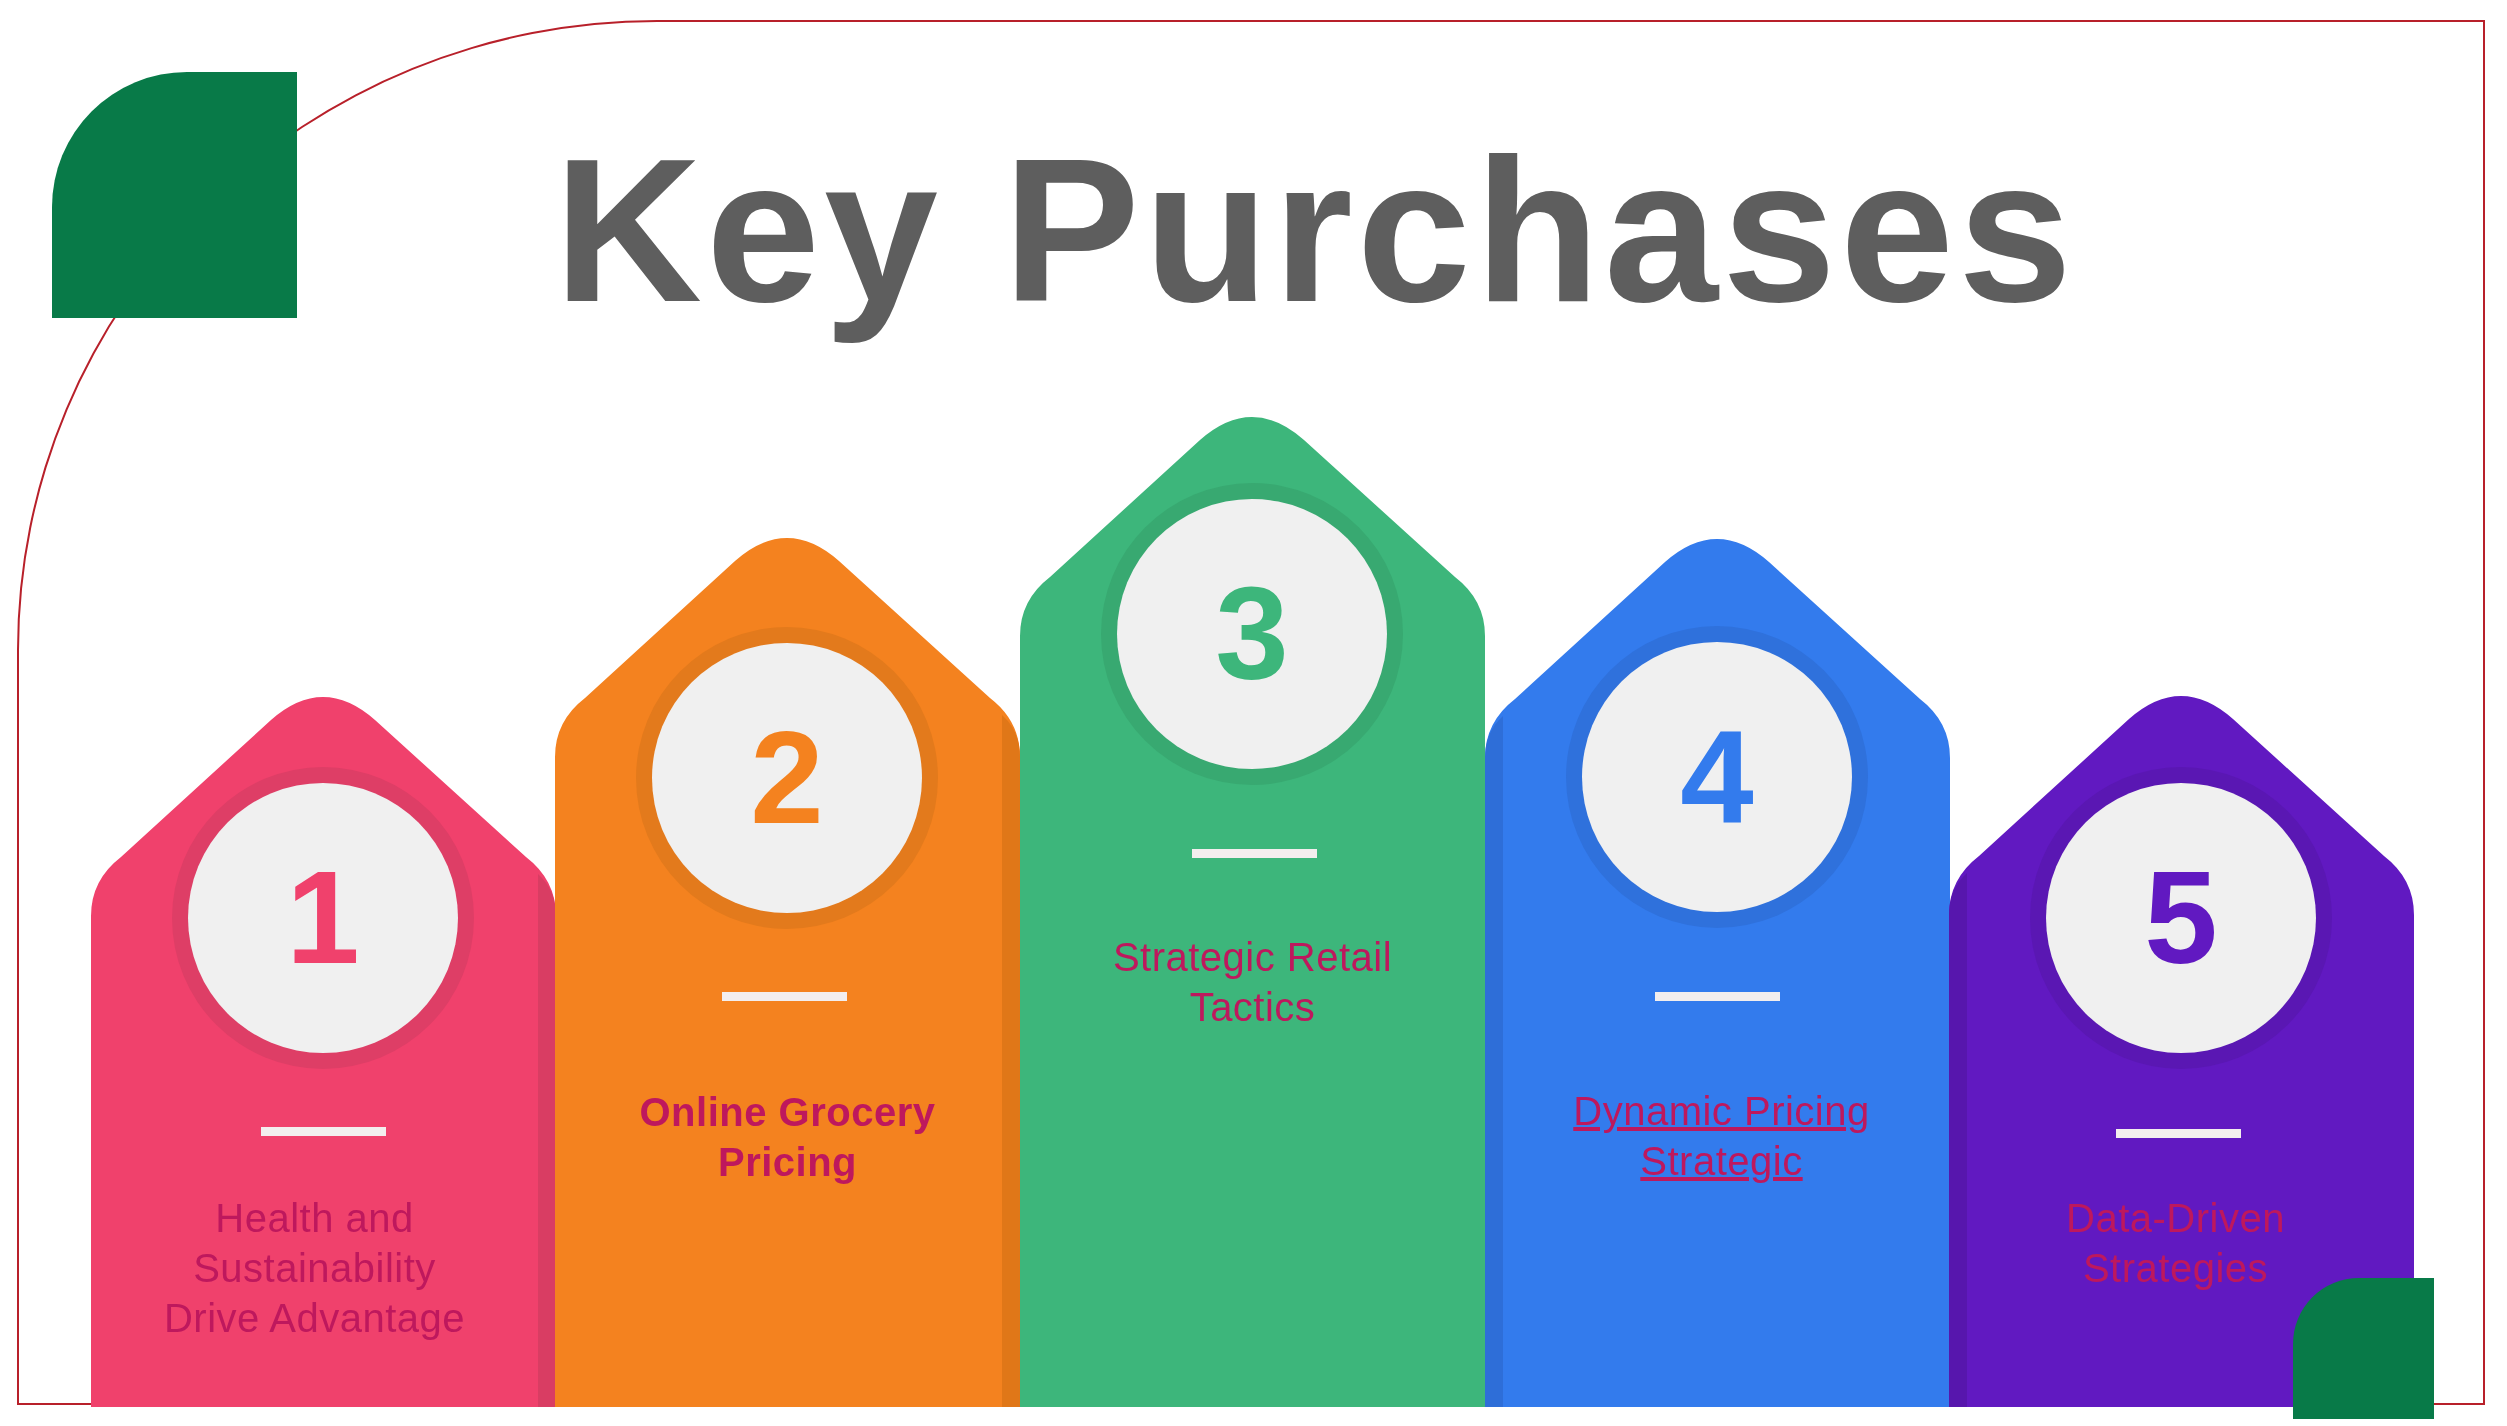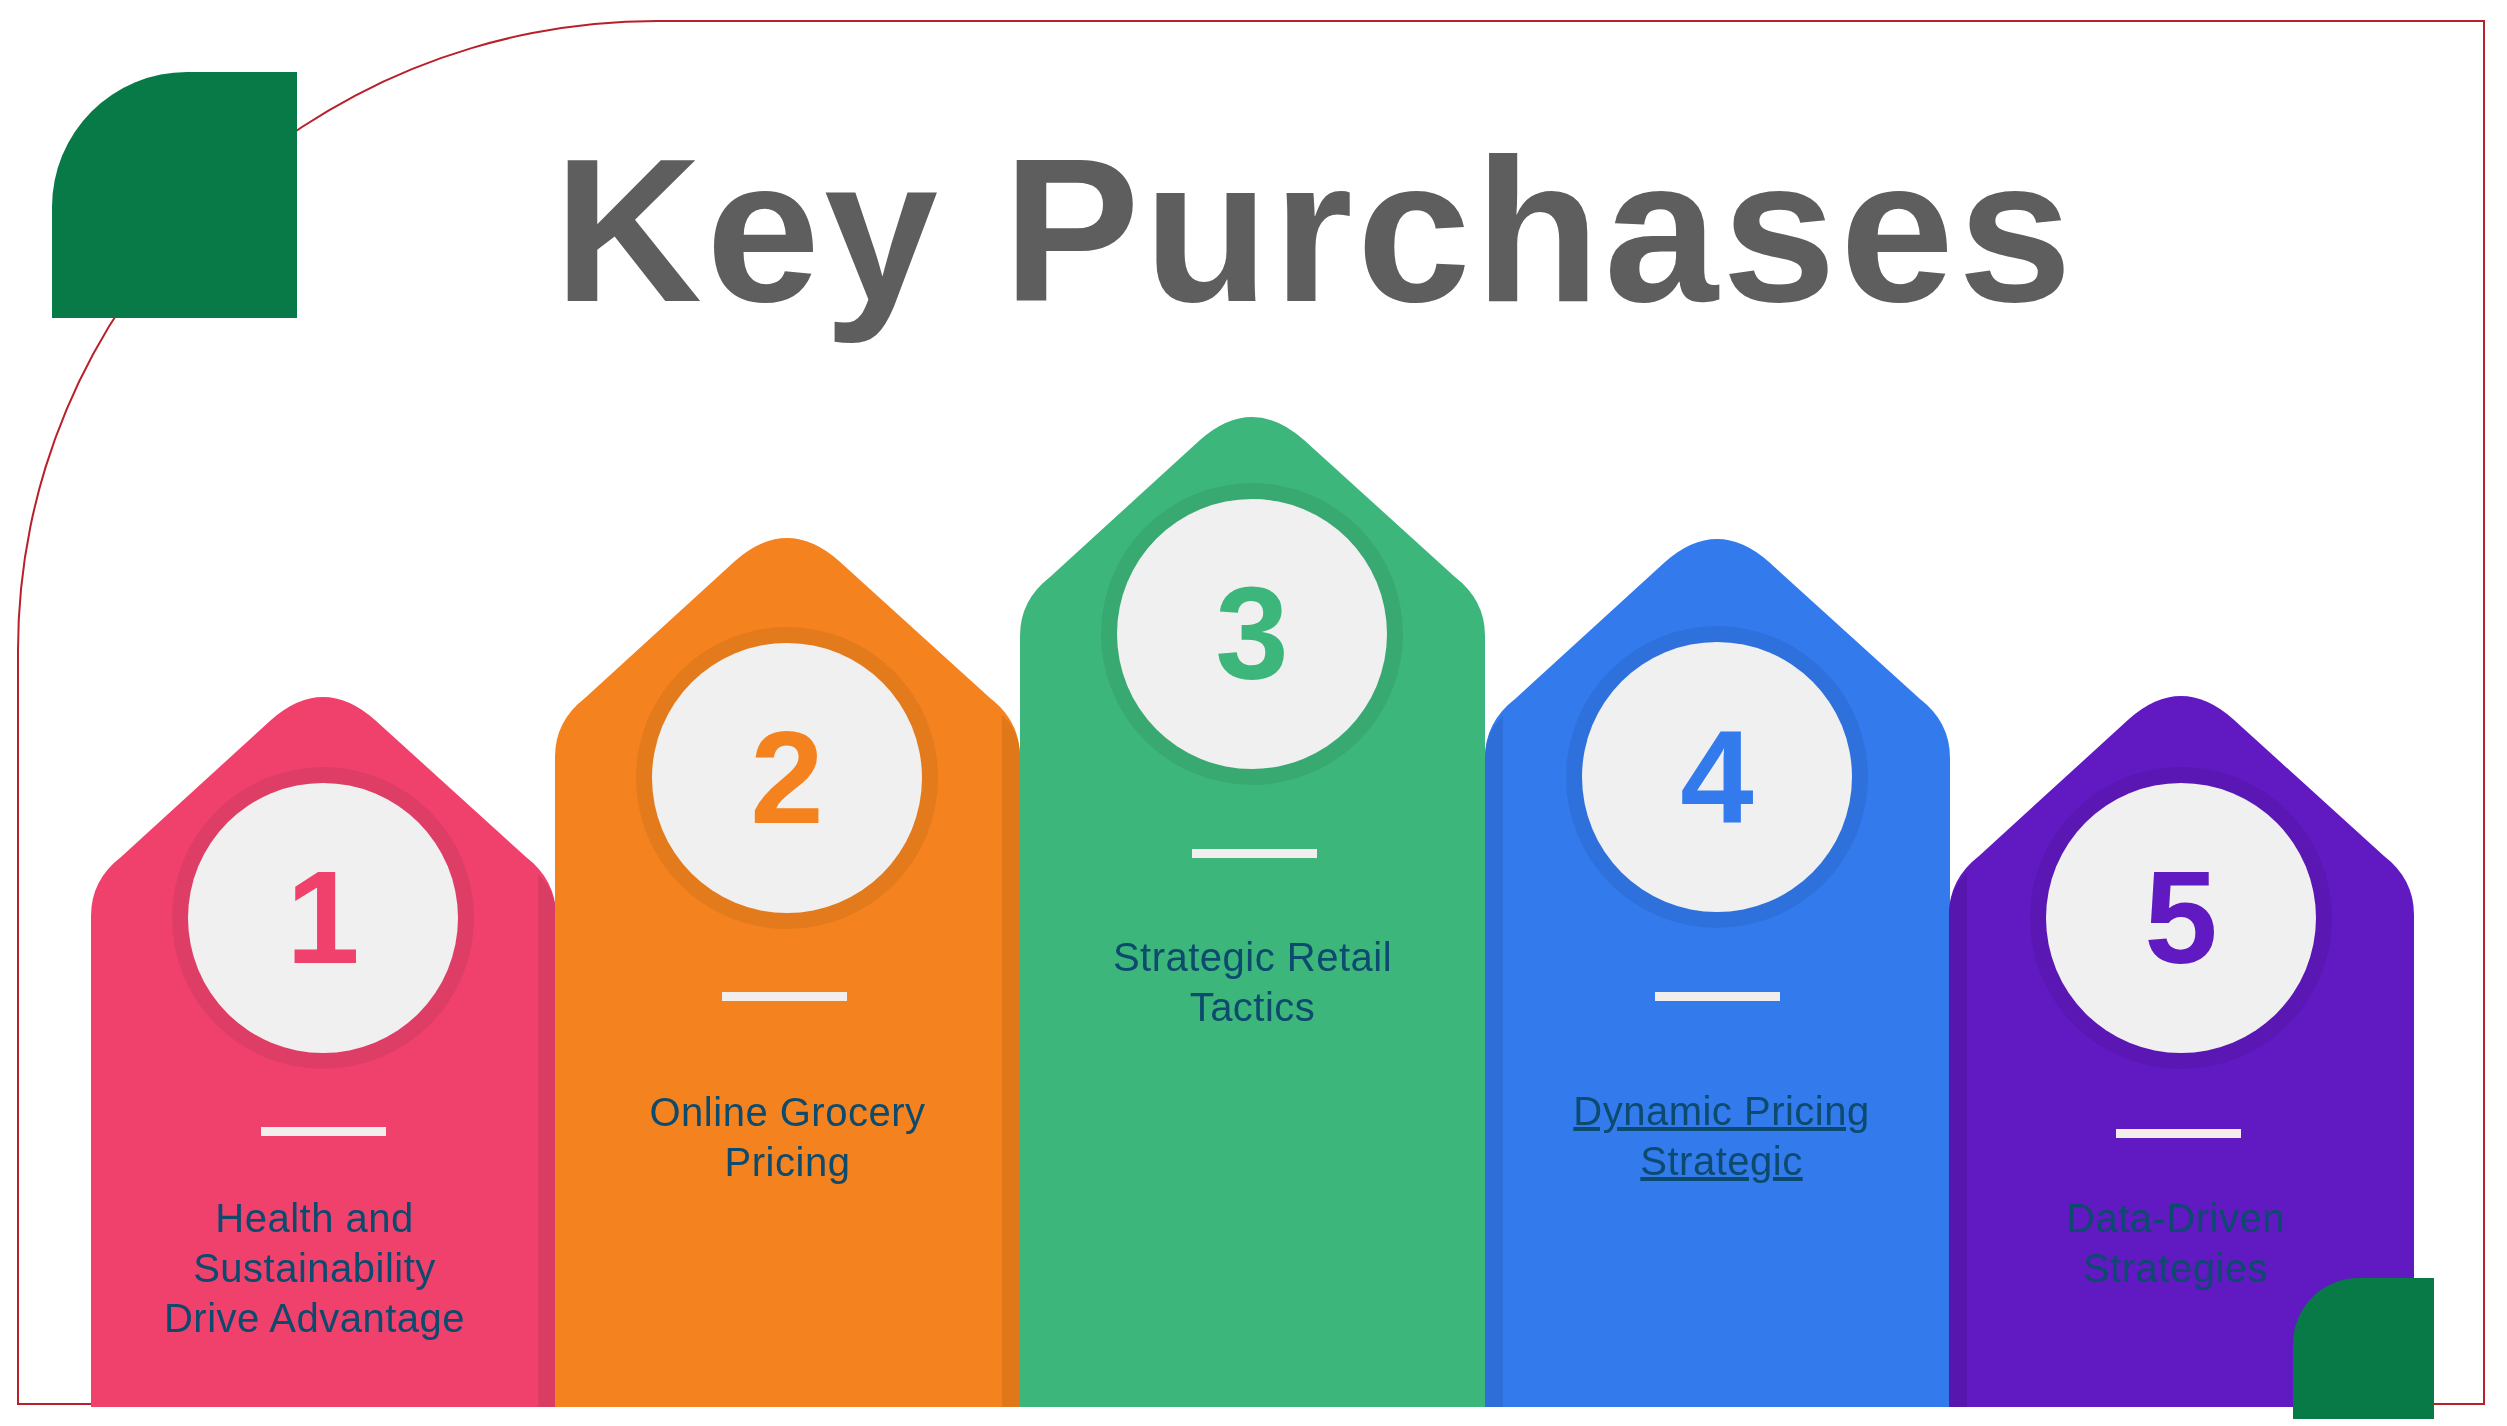--- a/index.html
+++ b/index.html
@@ -30,21 +30,21 @@
     position: absolute; left: 16px; top: 16px; width: 270px; height: 270px; border-radius: 50%;
     background: #f0f0f0; display: flex; align-items: center; justify-content: center;
   }
   .num {
     font-family: "Liberation Sans", sans-serif; font-weight: 700; font-size: 132px; line-height: 1;
   }
   .divider { position: absolute; width: 125px; height: 9px; background: #f3eeee; }
   .label {
     position: absolute; width: 465px; text-align: center;
     font-family: "Liberation Sans", sans-serif; font-size: 40px; line-height: 50px;
-    color: #0c4a6e; letter-spacing: 0.5px;
+    color: #be185d; letter-spacing: 0.5px;
   }
   .label span { display: block; }
 </style>
 </head>
 <body>
 
 <div class="frame"></div>
 <div class="corner-tl"></div>
 
 <h1 class="title" style="margin:0;">Key Purchases</h1>
@@ -71,21 +71,21 @@
   <svg width="465" height="892" viewBox="0 0 465 892">
     <path d="M0 892 L0 242 Q0 206 30 183 L180 46 Q232 0 284 46 L435 183 Q465 206 465 242 L465 892 Z" fill="#f4821f"></path>
     <path d="M447 200 Q465 216 465 242 L465 892 L447 892 Z" fill="#e07718"></path>
   </svg>
   <div class="ring" style="left:81px; top:112px; background:#e37a1c;">
     <div class="disc">
       <span class="num" style="color:#f4821f;">2</span>
     </div>
   </div>
   <div class="divider" style="left:167px; top:477px;"></div>
-  <div class="label" style="left:0px; top:572px;">
+  <div class="label" style="left:0px; top:572px;font-weight:bold;">
     <span>Online Grocery</span>
     <span>Pricing</span>
   </div>
 </div>
 
 <div class="card" style="left:1020px; top:394px; height:1013px;">
   <svg width="465" height="1013" viewBox="0 0 465 1013">
     <path d="M0 1013 L0 242 Q0 206 30 183 L180 46 Q232 0 284 46 L435 183 Q465 206 465 242 L465 1013 Z" fill="#3db67b"></path>
   </svg>
   <div class="ring" style="left:81px; top:89px; background:#38a971;">

